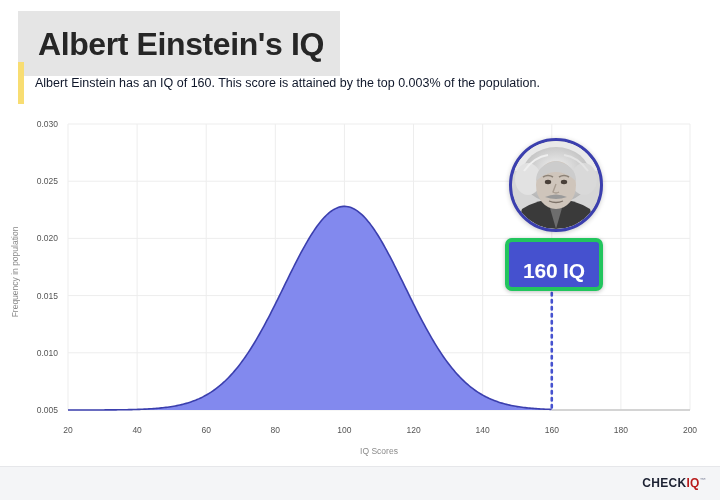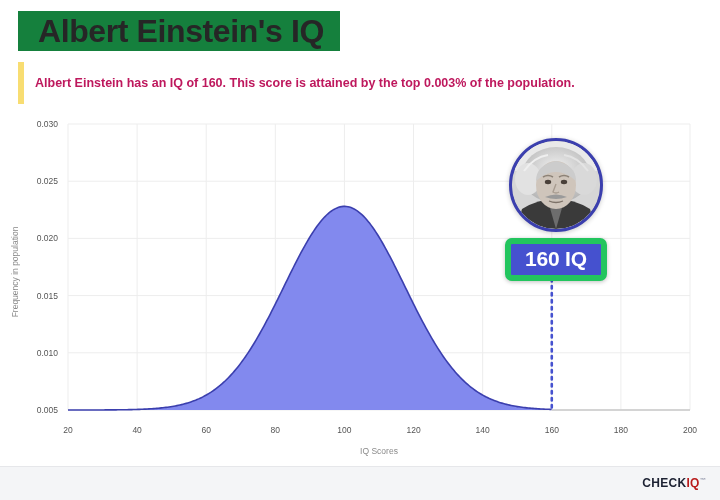--- a/index.html
+++ b/index.html
@@ -20,23 +20,23 @@
     position: absolute;
     left: 0;
     top: 0;
     width: 720px;
     height: 112px;
   }
   #title-highlight {
     position: absolute;
     left: 18px;
     top: 11px;
-    height: 40px;
+    height: 65px;
     padding: 0 16px 0 20px;
-    background: #15803d;
+    background: #e5e5e5;
     display: flex;
     align-items: center;
     box-sizing: border-box;
   }
   #page-title {
     font-size: 32px;
     font-weight: bold;
     color: #262626;
     letter-spacing: -0.4px;
     line-height: 1;
@@ -48,23 +48,22 @@
     top: 62px;
     width: 6px;
     height: 42px;
     background: #f8dd72;
   }
   #subtitle {
     position: absolute;
     left: 35px;
     top: 76px;
     font-size: 12.5px;
-    color: #be185d;
-    white-space: nowrap;
-    font-weight: bold;
+    color: #0f172a;
+    white-space: nowrap;
   }
 
   
   #chart-area {
     position: absolute;
     left: 0;
     top: 112px;
     width: 720px;
     height: 350px;
   }
@@ -107,23 +106,23 @@
     box-sizing: border-box;
     overflow: hidden;
     background: #c9c9c9;
     box-shadow: 0 1px 5px rgba(0,0,0,0.22);
   }
   #avatar svg { display: block; }
   #iq-badge {
     position: absolute;
     left: 0px;
     top: 100px;
-    padding: 4px 14px 5px 14px;
+    padding: 18px 14px 5px 14px;
     background: #4551cf;
-    border: 6px solid #22c55e;
+    border: 4px solid #22c55e;
     border-radius: 7px;
     box-sizing: border-box;
     box-shadow: 0 1px 4px rgba(0,0,0,0.25);
   }
   #iq-badge-label {
     font-size: 21px;
     font-weight: bold;
     color: #ffffff;
     letter-spacing: -0.2px;
     white-space: nowrap;

